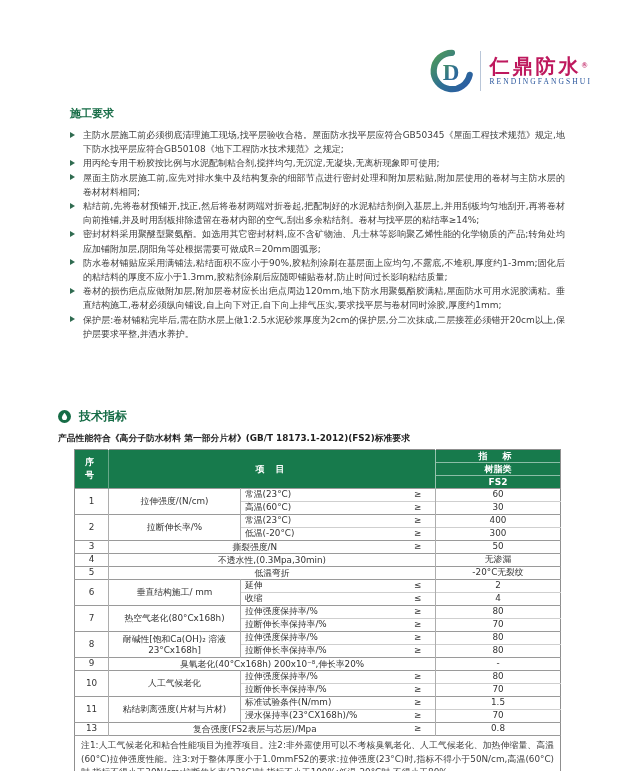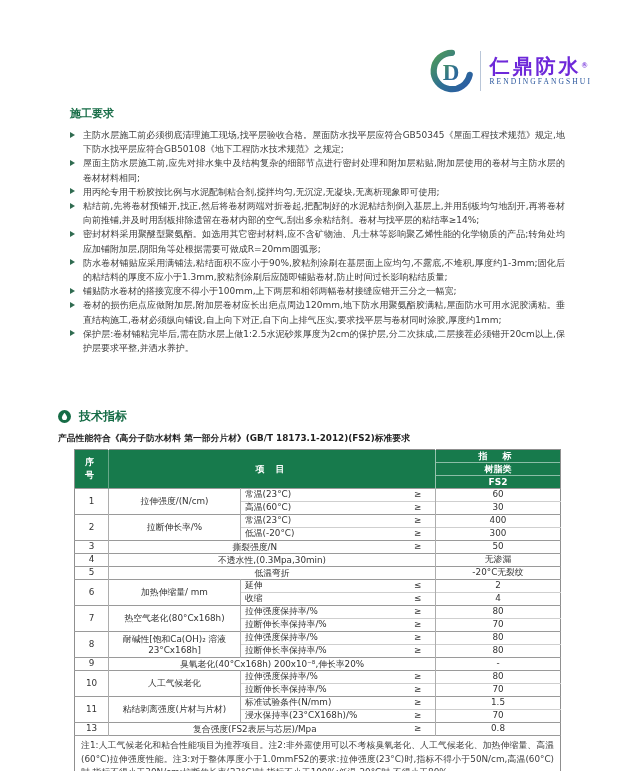--- a/index.html
+++ b/index.html
@@ -5,21 +5,21 @@
   html,body{margin:0;padding:0;background:#ffffff;}
   .page{
     position:relative;width:620px;height:771px;background:#ffffff;overflow:hidden;
     font-family:"DejaVu Sans","Liberation Sans",sans-serif;color:#3d3d3d;
   }
   
   .logo{position:absolute;top:46px;right:28px;display:flex;align-items:center;height:50px;}
   .logo-mark{width:46px;height:46px;}
   .logo-divider{width:1px;height:40px;background:#b9c6d8;margin:0 8px 0 6px;}
   .logo-text{display:flex;flex-direction:column;justify-content:center;}
-  .logo-cn{font-size:20px;font-weight:bold;color:#6d28d9;letter-spacing:3px;line-height:22px;font-family:"Liberation Serif","DejaVu Serif",serif;}
+  .logo-cn{font-size:20px;font-weight:bold;color:#be185d;letter-spacing:3px;line-height:22px;font-family:"Liberation Serif","DejaVu Serif",serif;}
   .logo-cn sup{font-size:8px;letter-spacing:0;vertical-align:top;}
   .logo-en{font-size:7.5px;color:#27549b;letter-spacing:2.1px;line-height:10px;font-family:"Liberation Serif","DejaVu Serif",serif;}
   
   .construction{position:absolute;left:70px;top:106px;width:495px;}
   .sec-title{font-size:11px;font-weight:bold;color:#166c46;margin:0 0 7px 0;}
   ul.bullets{list-style:none;margin:0;padding:0;}
   ul.bullets li{
     position:relative;padding-left:13px;font-size:9px;line-height:14.2px;color:#3d3d3d;
     text-align:justify;
   }
@@ -89,26 +89,25 @@
     <div class="logo-text">
       <div class="logo-cn"><span>仁鼎防水</span><sup>®</sup></div>
       <div class="logo-en">RENDINGFANGSHUI</div>
     </div>
   </div>
 
   <div class="construction">
     <h2 class="sec-title">施工要求</h2>
     <ul class="bullets" id="bullet-list">
         <li><span class="marker"></span><span>主防水层施工前必须彻底清理施工现场,找平层验收合格。屋面防水找平层应符合GB50345《屋面工程技术规范》规定,地下防水找平层应符合GB50108《地下工程防水技术规范》之规定;</span></li>
+        <li><span class="marker"></span><span>用丙纶专用干粉胶按比例与水泥配制粘合剂,搅拌均匀,无沉淀,无凝块,无离析现象即可使用;</span></li>
         <li><span class="marker"></span><span>屋面主防水层施工前,应先对排水集中及结构复杂的细部节点进行密封处理和附加层粘贴,附加层使用的卷材与主防水层的卷材材料相同;</span></li>
-        <li><span class="marker"></span><span>用丙纶专用干粉胶按比例与水泥配制粘合剂,搅拌均匀,无沉淀,无凝块,无离析现象即可使用;</span></li>
         <li><span class="marker"></span><span>粘结前,先将卷材预铺开,找正,然后将卷材两端对折卷起,把配制好的水泥粘结剂倒入基层上,并用刮板均匀地刮开,再将卷材向前推铺,并及时用刮板排除遗留在卷材内部的空气,刮出多余粘结剂。卷材与找平层的粘结率≥14%;</span></li>
         <li><span class="marker"></span><span>密封材料采用聚醚型聚氨酯。如选用其它密封材料,应不含矿物油、凡士林等影响聚乙烯性能的化学物质的产品;转角处均应加铺附加层,阴阳角等处根据需要可做成R=20mm圆弧形;</span></li>
         <li><span class="marker"></span><span>防水卷材铺贴应采用满铺法,粘结面积不应小于90%,胶粘剂涂刷在基层面上应均匀,不露底,不堆积,厚度约1-3mm;固化后的粘结料的厚度不应小于1.3mm,胶粘剂涂刷后应随即铺贴卷材,防止时间过长影响粘结质量;</span></li>
-        <li><span class="marker"></span><span>铺贴防水卷材的搭接宽度不得小于100mm,上下两层和相邻两幅卷材接缝应错开三分之一幅宽;</span></li>
         <li><span class="marker"></span><span>卷材的损伤疤点应做附加层,附加层卷材应长出疤点周边120mm,地下防水用聚氨酯胶满粘,屋面防水可用水泥胶满粘。垂直结构施工,卷材必须纵向铺设,自上向下对正,自下向上排气压实,要求找平层与卷材同时涂胶,厚度约1mm;</span></li>
         <li><span class="marker"></span><span>保护层:卷材铺粘完毕后,需在防水层上做1:2.5水泥砂浆厚度为2cm的保护层,分二次抹成,二层接茬必须错开20cm以上,保护层要求平整,并洒水养护。</span></li>
       </ul>
   </div>
 
   <div class="technical">
     <div class="tech-head">
       <span class="tech-icon">
         <svg viewBox="0 0 12 12">
             <path d="M6 1 C6 1 9.4 5.1 9.4 7.2 a3.4 3.4 0 1 1 -6.8 0 C2.6 5.1 6 1 6 1 Z" fill="#ffffff"></path>
@@ -176,21 +175,21 @@
               <td class="c-name edge" colspan="3">不透水性,(0.3Mpa,30min)</td>
               <td class="c-val">无渗漏</td>
             </tr>
             <tr>
               <td class="c-no">5</td>
               <td class="c-name edge" colspan="3">低温弯折</td>
               <td class="c-val">-20°C无裂纹</td>
             </tr>
             <tr>
               <td class="c-no" rowspan="2">6</td>
-              <td class="c-name" rowspan="2">加热伸缩量/ mm</td>
+              <td class="c-name" rowspan="2">垂直结构施工/ mm</td>
               <td class="c-cond">延伸</td>
               <td class="c-sym">≤</td>
               <td class="c-val">2</td>
             </tr>
             <tr class="sub">
               <td class="c-cond">收缩</td>
               <td class="c-sym">≤</td>
               <td class="c-val">4</td>
             </tr>
             <tr>

